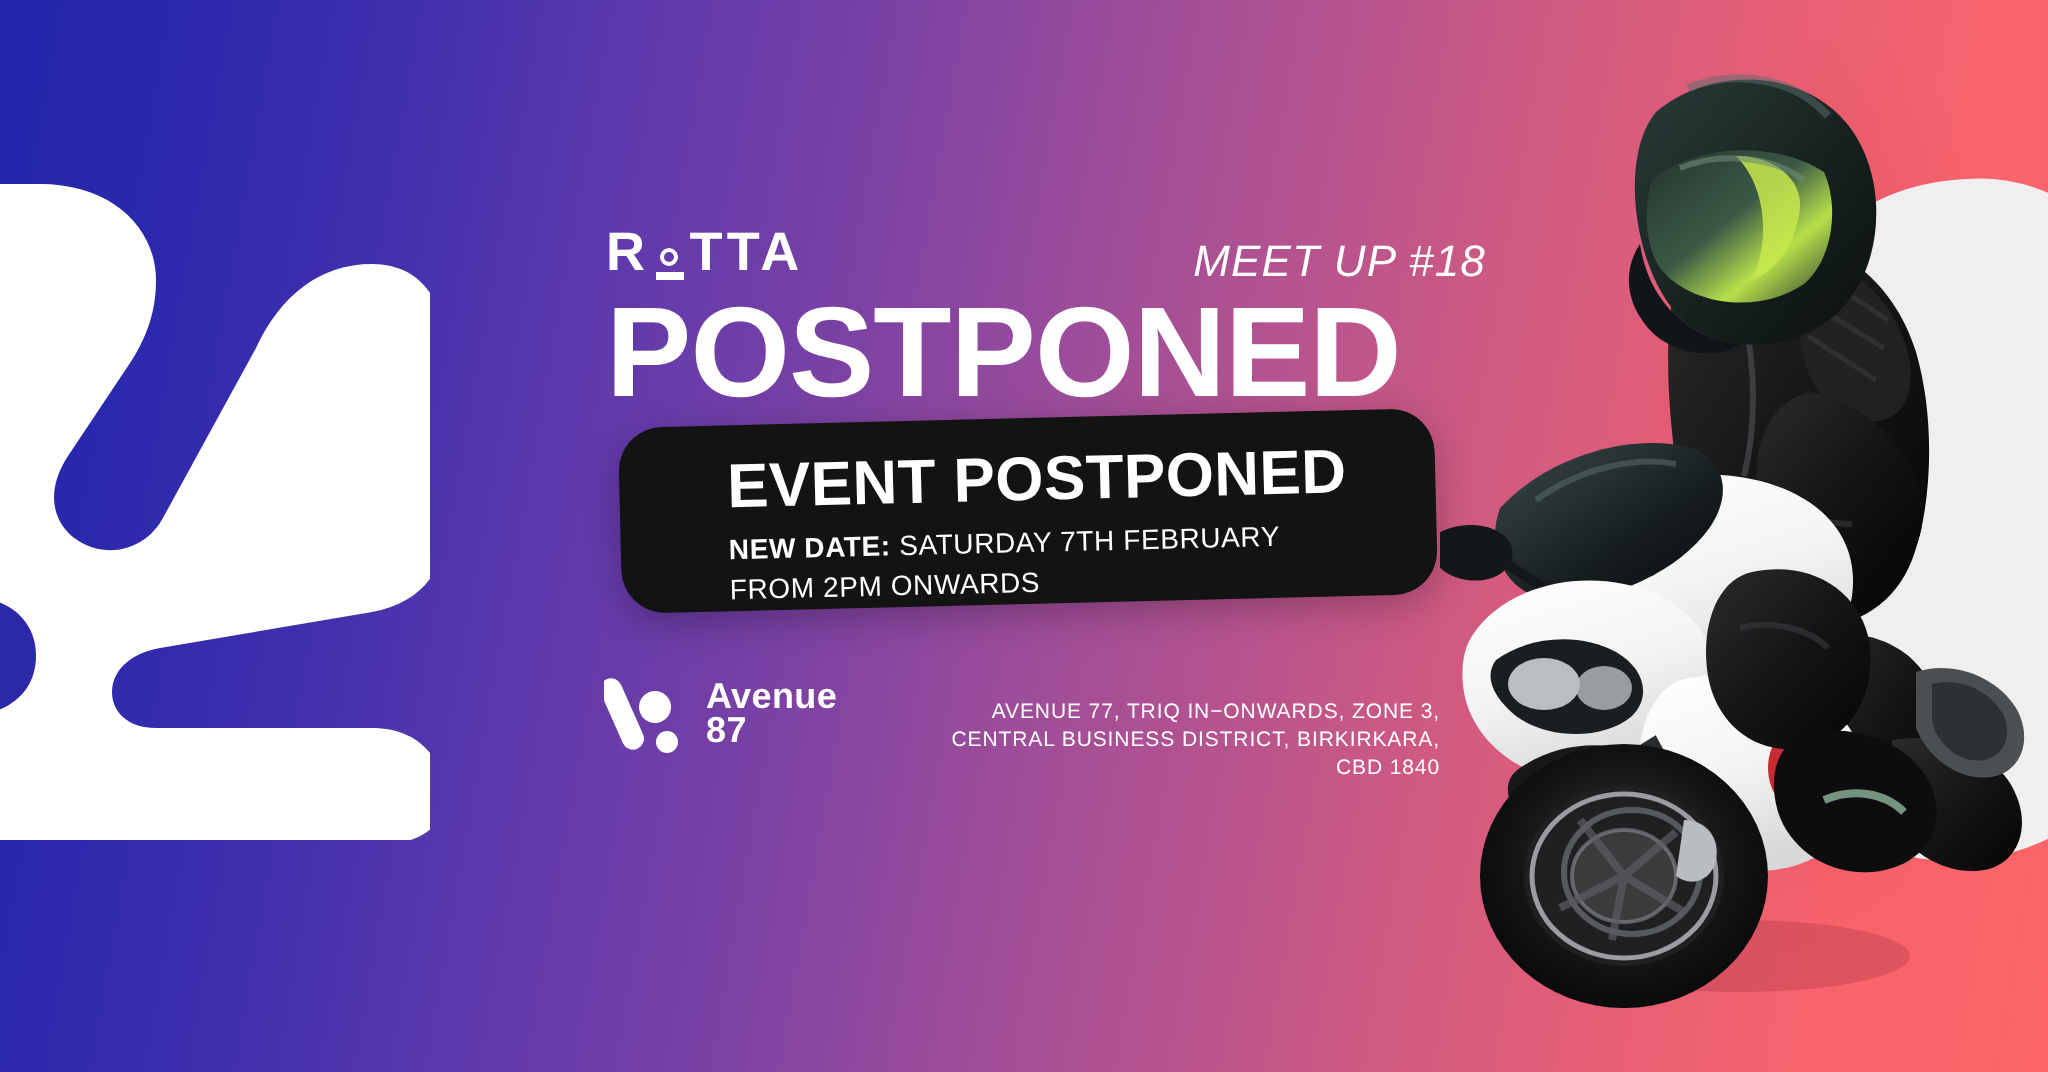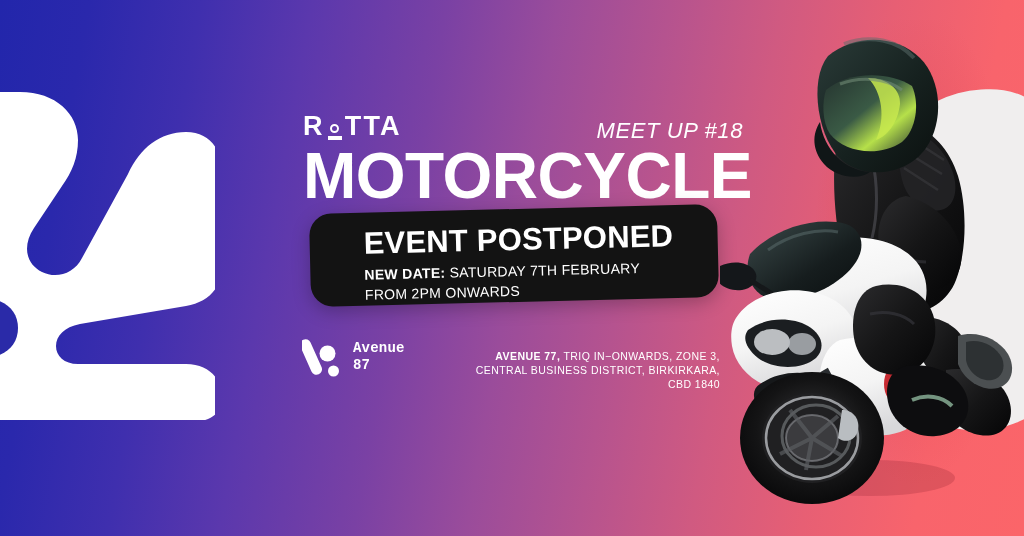--- a/index.html
+++ b/index.html
@@ -195,38 +195,37 @@
     left: 302px;
     top: 334px;
     display: flex;
     align-items: center;
     gap: 9px;
   }
   .venue-logo { width: 42px; height: 46px; }
   .venue-logo svg { display: block; width: 100%; height: 100%; }
   .venue-name {
     color: #fff;
-    font-size: 14px;
+    font-size: 18px;
     font-weight: bold;
     line-height: 17px;
     letter-spacing: .2px;
-    font-family: Liberation Mono, monospace;
   }
   .address {
     position: absolute;
     left: 455px;
     top: 349px;
     width: 265px;
     text-align: right;
     color: #fff;
     font-size: 10.5px;
     line-height: 14px;
     letter-spacing: .45px;
   }
-  .address b { font-weight: bold; }
+  .address b { font-weight: normal; }
 
   
   .rider {
     position: absolute;
     left: 720px;
     top: 18px;
     width: 320px;
     height: 500px;
   }
   .rider svg { display: block; width: 100%; height: 100%; }
@@ -277,21 +276,21 @@
       <div class="brand-rotta">
         <span>R</span>
         <span class="brand-o">
             <i></i>
             <u></u>
           </span>
         <span>TTA</span>
       </div>
       <div class="meetup">MEET UP #18</div>
     </div>
-    <div class="motorcycle">MOTORCYCLE</div>
+    <div class="motorcycle">POSTPONED</div>
   </div>
 
   <div class="banner">
     <div class="banner-title">EVENT POSTPONED</div>
     <div class="banner-line1">
       <b>NEW DATE:</b>
       <span>SATURDAY 7TH FEBRUARY</span>
     </div>
     <div class="banner-line2">FROM 2PM ONWARDS</div>
   </div>

